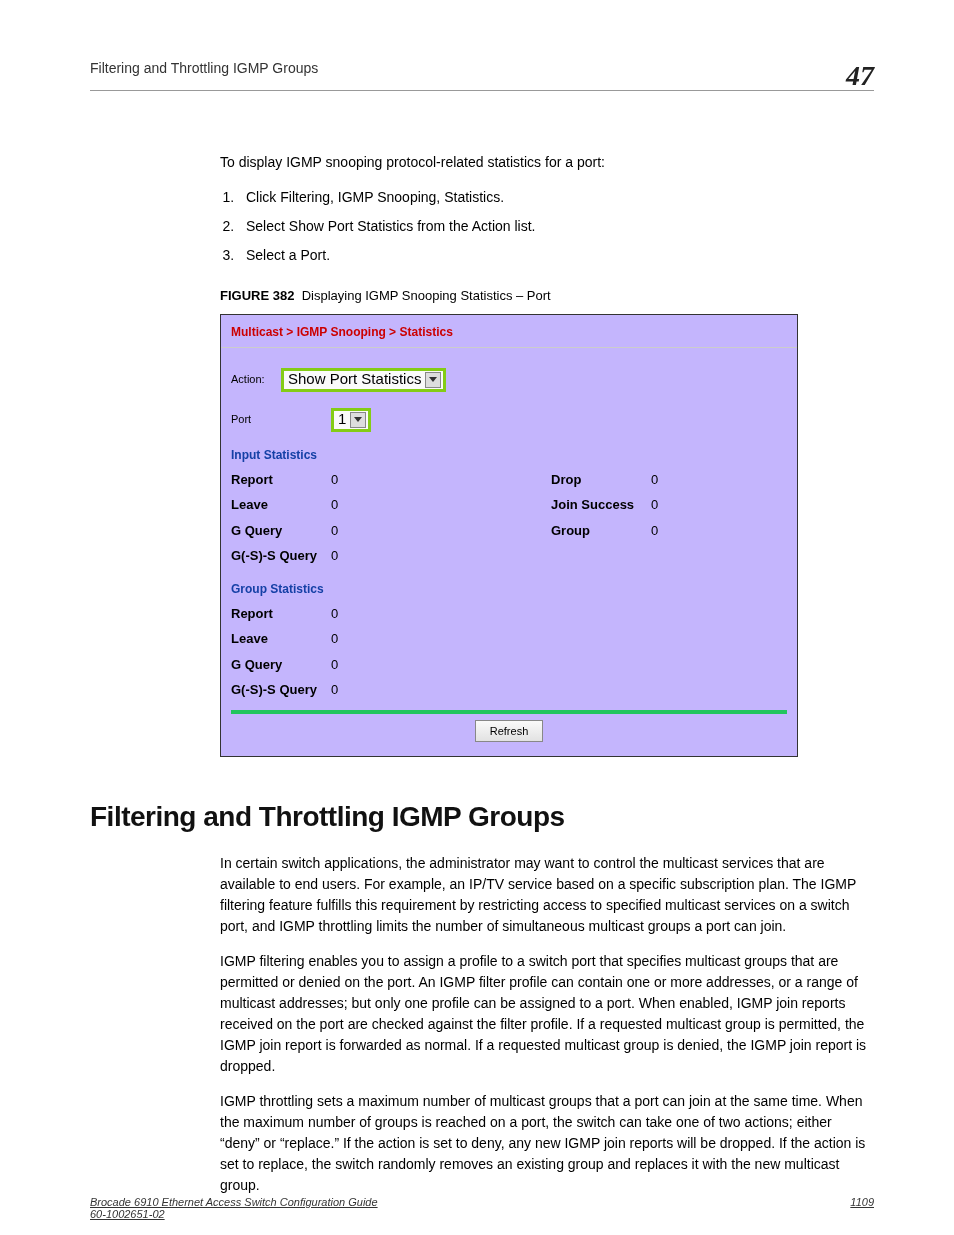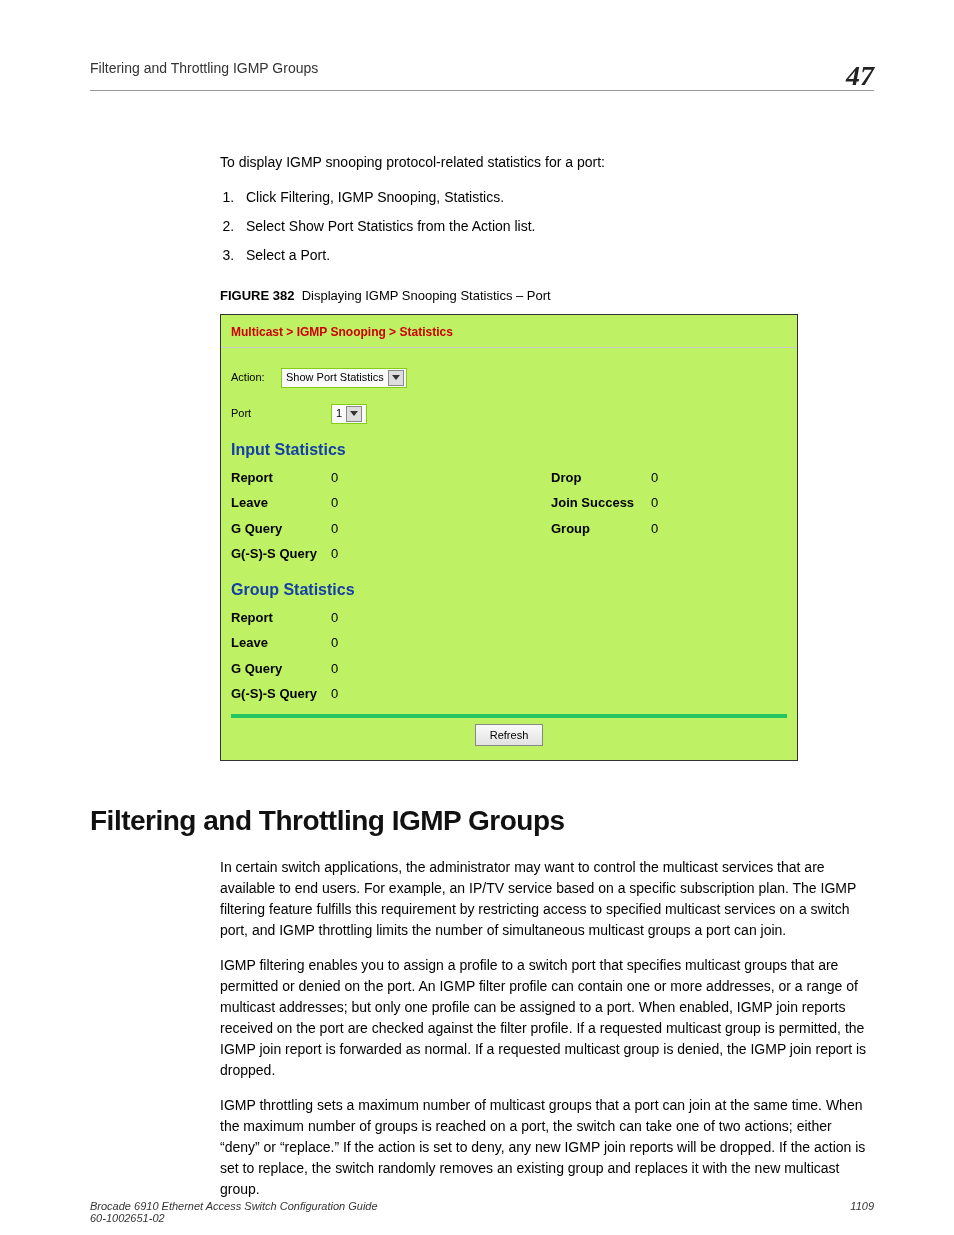--- a/index.html
+++ b/index.html
@@ -55,43 +55,43 @@
   }
   .figure-caption .fig-label {
     font-weight: bold;
     font-family: Arial, sans-serif;
   }
   .screenshot {
     border: 1px solid #333;
     width: 576px;
     font-size: 11px;
     font-family: Arial, sans-serif;
-    background: #bef264;
+    background: #c4b5fd;
     margin-bottom: 44px;
   }
   .screenshot-inner {
     padding: 10px 10px 8px 10px;
   }
   .breadcrumb {
     font-weight: bold;
     color: #c00;
     border-bottom: 1px solid #ccc;
     padding: 8px 10px 6px 10px;
     font-size: 12px;
   }
   .row {
     display: flex;
     align-items: center;
     margin: 10px 0;
   }
   .row .label-bold { font-weight: normal; width: 100px; }
   .select-box {
-    border: 1px solid #84cc16;
+    border: 3px solid #84cc16;
     background: #fafafa;
-    font-size: 11px;
+    font-size: 15px;
     padding: 1px 2px 1px 4px;
     display: inline-flex;
     align-items: center;
     height: 16px;
     position: relative;
   }
   .select-btn {
     width: 14px;
     height: 14px;
     background: #ddd;
@@ -103,21 +103,21 @@
     content: "";
     position: absolute;
     left: 3px; top: 4px;
     border-left: 4px solid transparent;
     border-right: 4px solid transparent;
     border-top: 5px solid #333;
   }
   .section-title {
     color: #1540a6;
     font-weight: bold;
-    font-size: 16px;
+    font-size: 12px;
     margin: 14px 0 6px 0;
   }
   .stat-grid {
     display: grid;
     grid-template-columns: 100px 110px 110px 100px 110px;
     row-gap: 6px;
     font-size: 13px;
   }
   .stat-grid .slabel { font-weight: bold; }
   .stat-grid .sval { text-align: left; }
@@ -145,20 +145,21 @@
     letter-spacing: -0.5px;
   }
   .footer {
     position: absolute;
     left: 90px; right: 80px; bottom: 40px;
     font-size: 11px;
     font-style: italic;
     color: #333;
     display: flex;
     justify-content: space-between;
+    text-decoration: underline;
   }
 </style>
 </head>
 <body>
 
 <div class="page">
 
   <div class="header-row">
     <div class="header-title">Filtering and Throttling IGMP Groups</div>
     <div class="chapter-num">47</div>

